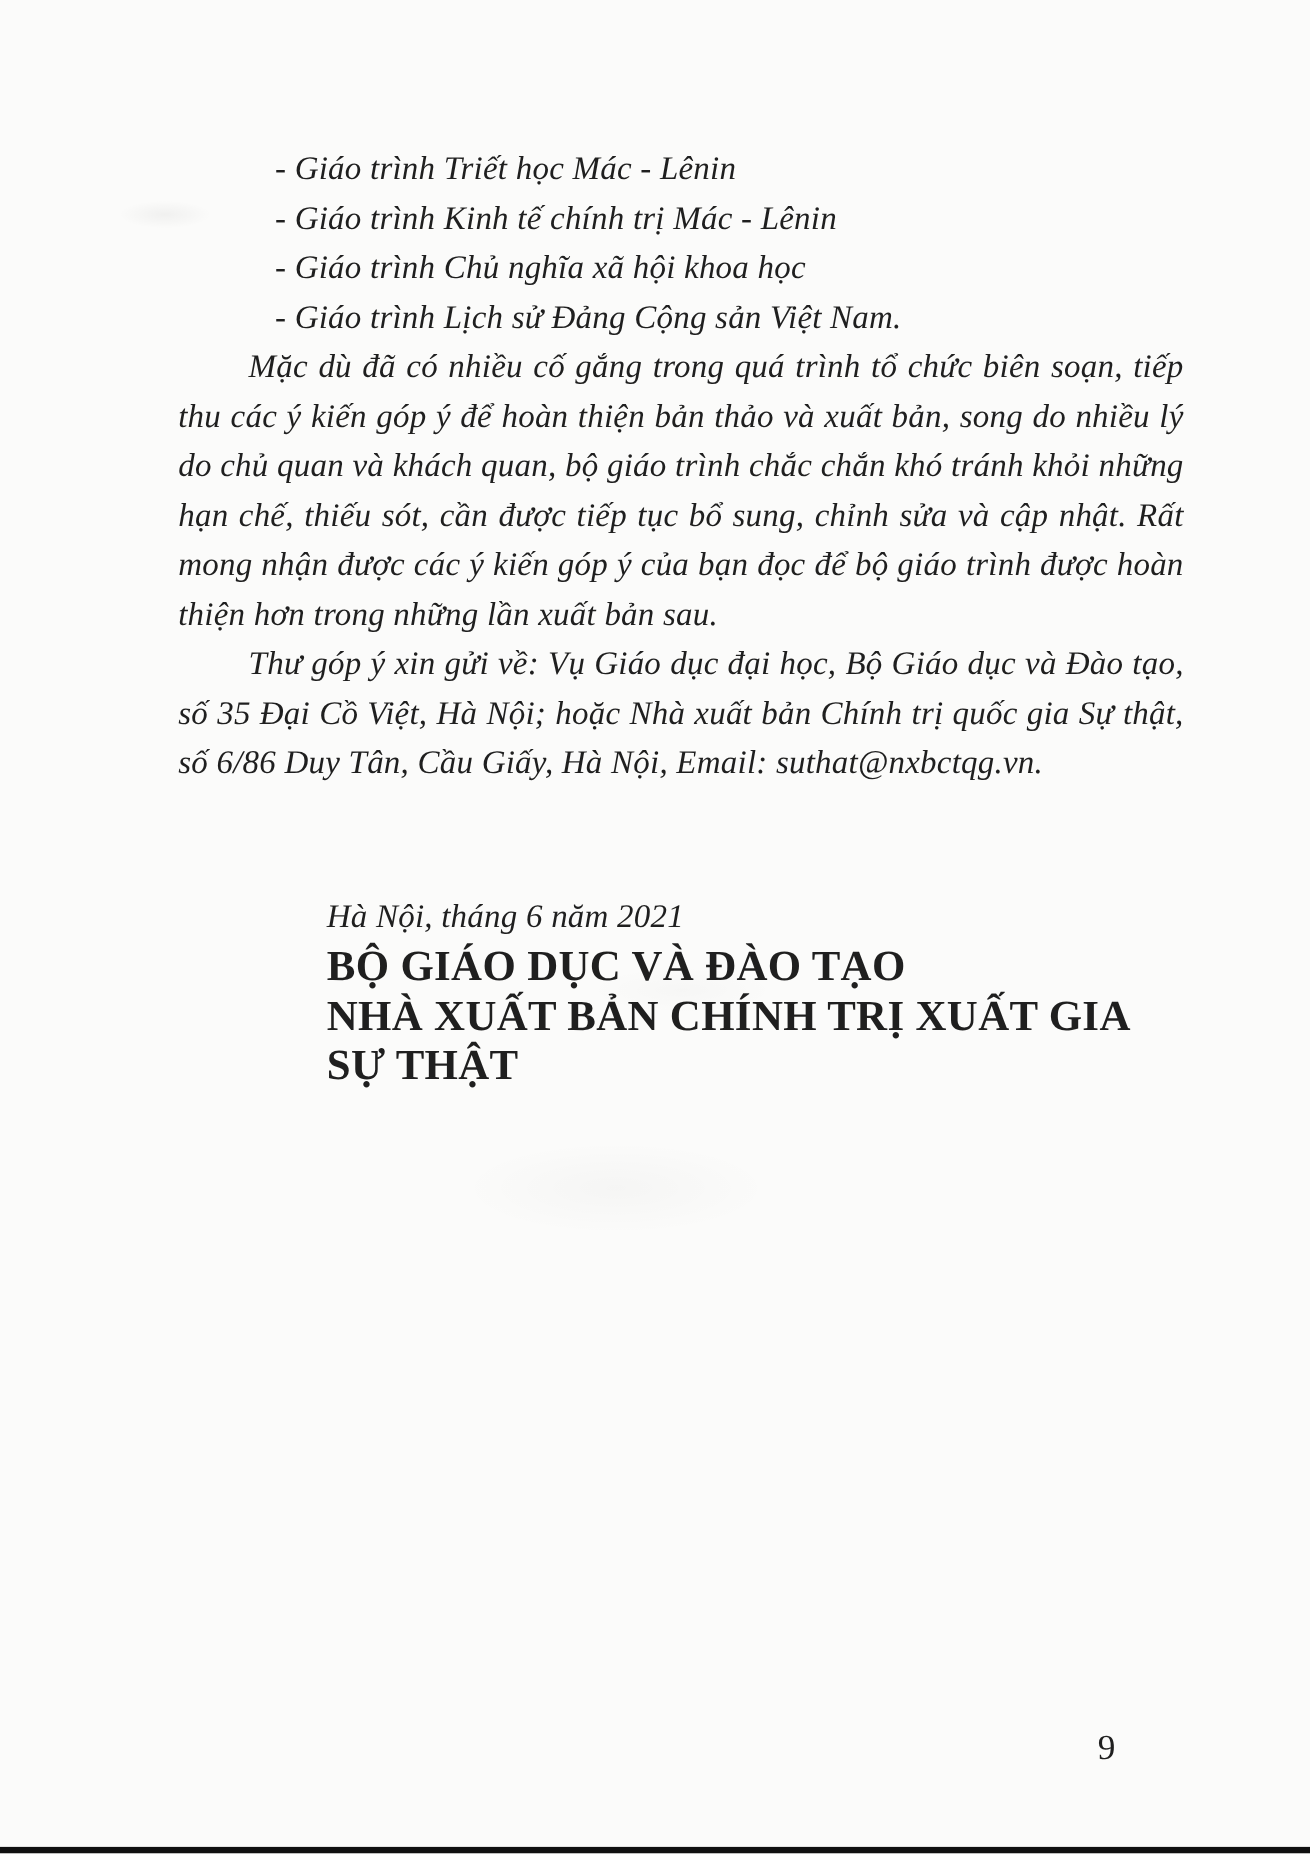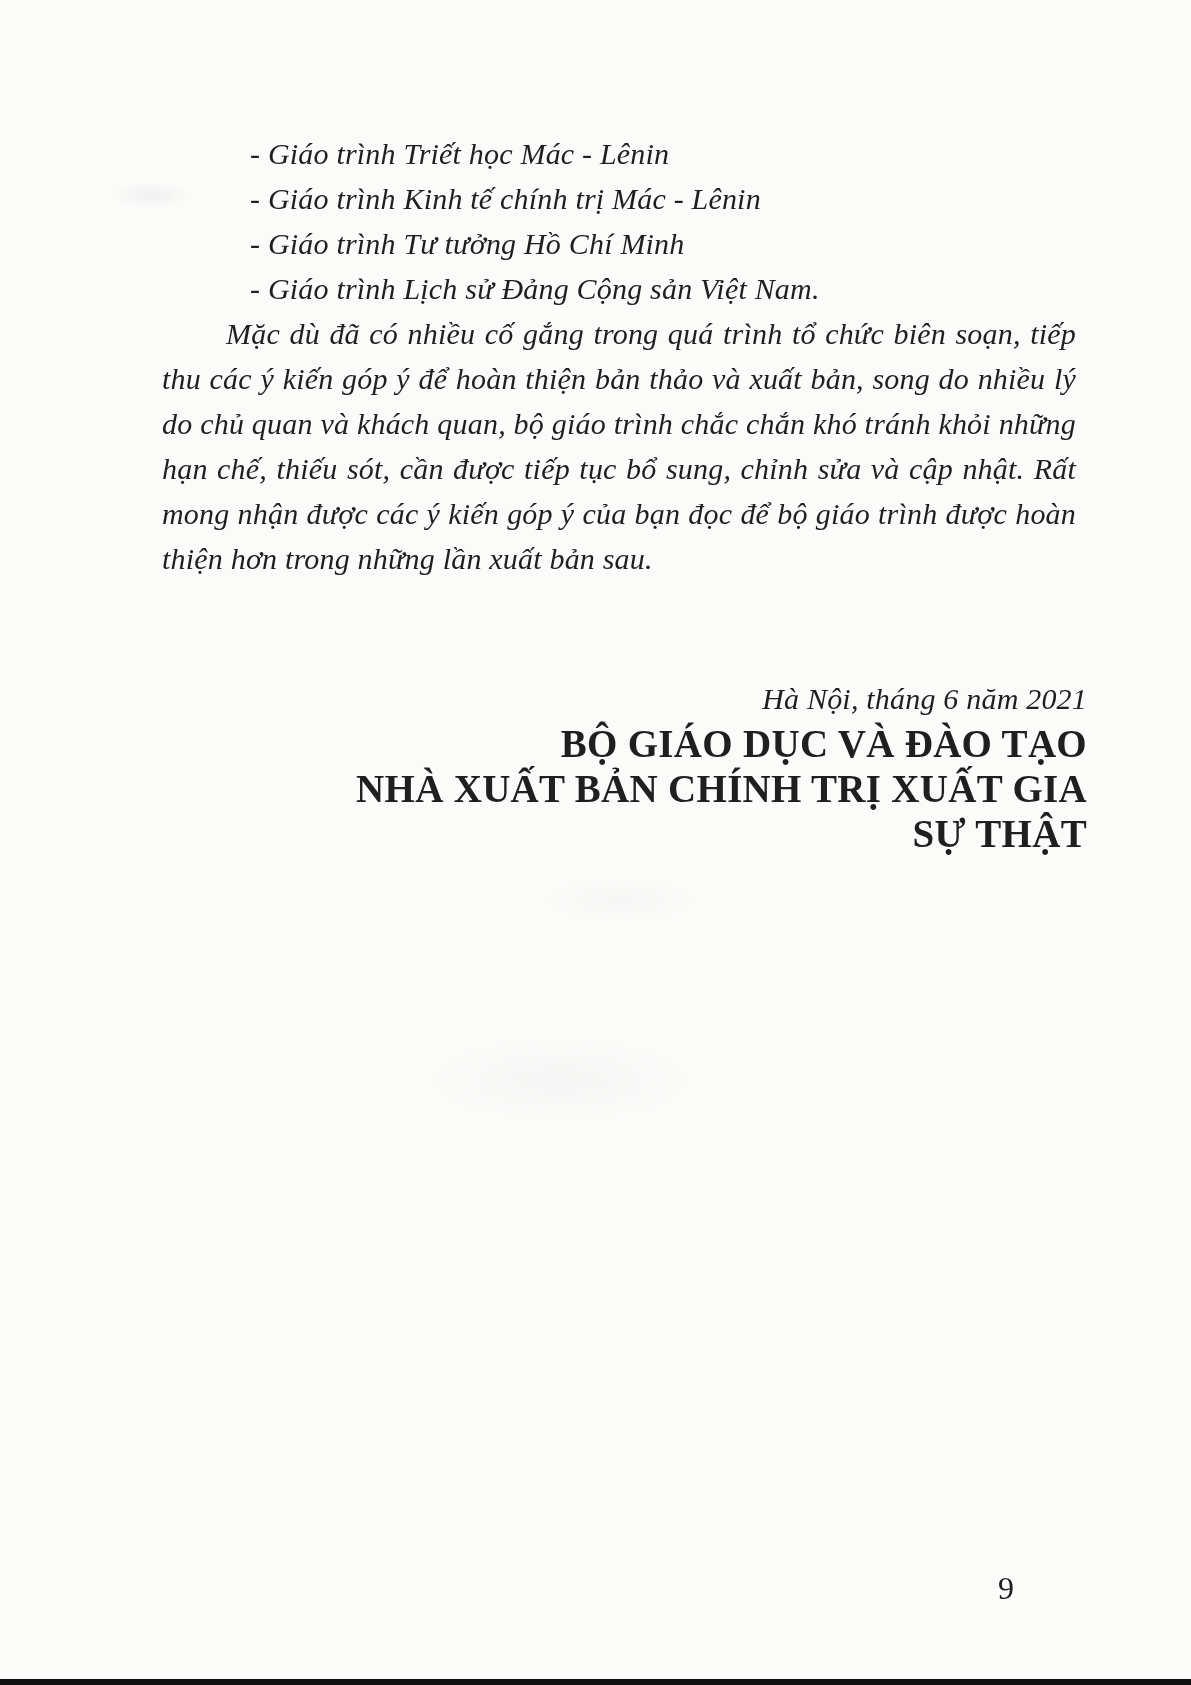--- a/index.html
+++ b/index.html
@@ -39,21 +39,21 @@
   }
   .para {
     margin: 0;
     text-indent: 64px;
     font-style: italic;
   }
   .signoff {
     margin-top: 95px;
     margin-left: 135px;
     width: 790px;
-    text-align: right;
+    text-align: left;
   }
   .signoff p { margin: 0; }
   .dateline { font-style: italic; }
   .org {
     font-weight: bold;
     font-size: 39px;
     letter-spacing: 0.3px;
   }
   .page-number {
     position: absolute;
@@ -71,25 +71,26 @@
 </head>
 <body>
 
 <div class="page">
 
   <div class="text-block">
 
     <div class="book-list">
       <p>- Giáo trình Triết học Mác - Lênin</p>
       <p>- Giáo trình Kinh tế chính trị Mác - Lênin</p>
-      <p>- Giáo trình Tư tưởng Hồ Chí Minh</p>
+      <p>- Giáo trình Chủ nghĩa xã hội khoa học</p>
       <p>- Giáo trình Lịch sử Đảng Cộng sản Việt Nam.</p>
     </div>
 
     <p class="para">Mặc dù đã có nhiều cố gắng trong quá trình tổ chức biên soạn, tiếp thu các ý kiến góp ý để hoàn thiện bản thảo và xuất bản, song do nhiều lý do chủ quan và khách quan, bộ giáo trình chắc chắn khó tránh khỏi những hạn chế, thiếu sót, cần được tiếp tục bổ sung, chỉnh sửa và cập nhật. Rất mong nhận được các ý kiến góp ý của bạn đọc để bộ giáo trình được hoàn thiện hơn trong những lần xuất bản sau.</p>
+    <p class="para">Thư góp ý xin gửi về: Vụ Giáo dục đại học, Bộ Giáo dục và Đào tạo, số 35 Đại Cồ Việt, Hà Nội; hoặc Nhà xuất bản Chính trị quốc gia Sự thật, số 6/86 Duy Tân, Cầu Giấy, Hà Nội, Email: suthat@nxbctqg.vn.</p>
 
     <div class="signoff">
       <p class="dateline">Hà Nội, tháng 6 năm 2021</p>
       <p class="org">BỘ GIÁO DỤC VÀ ĐÀO TẠO</p>
       <p class="org">NHÀ XUẤT BẢN CHÍNH TRỊ XUẤT GIA SỰ THẬT</p>
     </div>
 
   </div>
 
   <div class="page-number">9</div>

